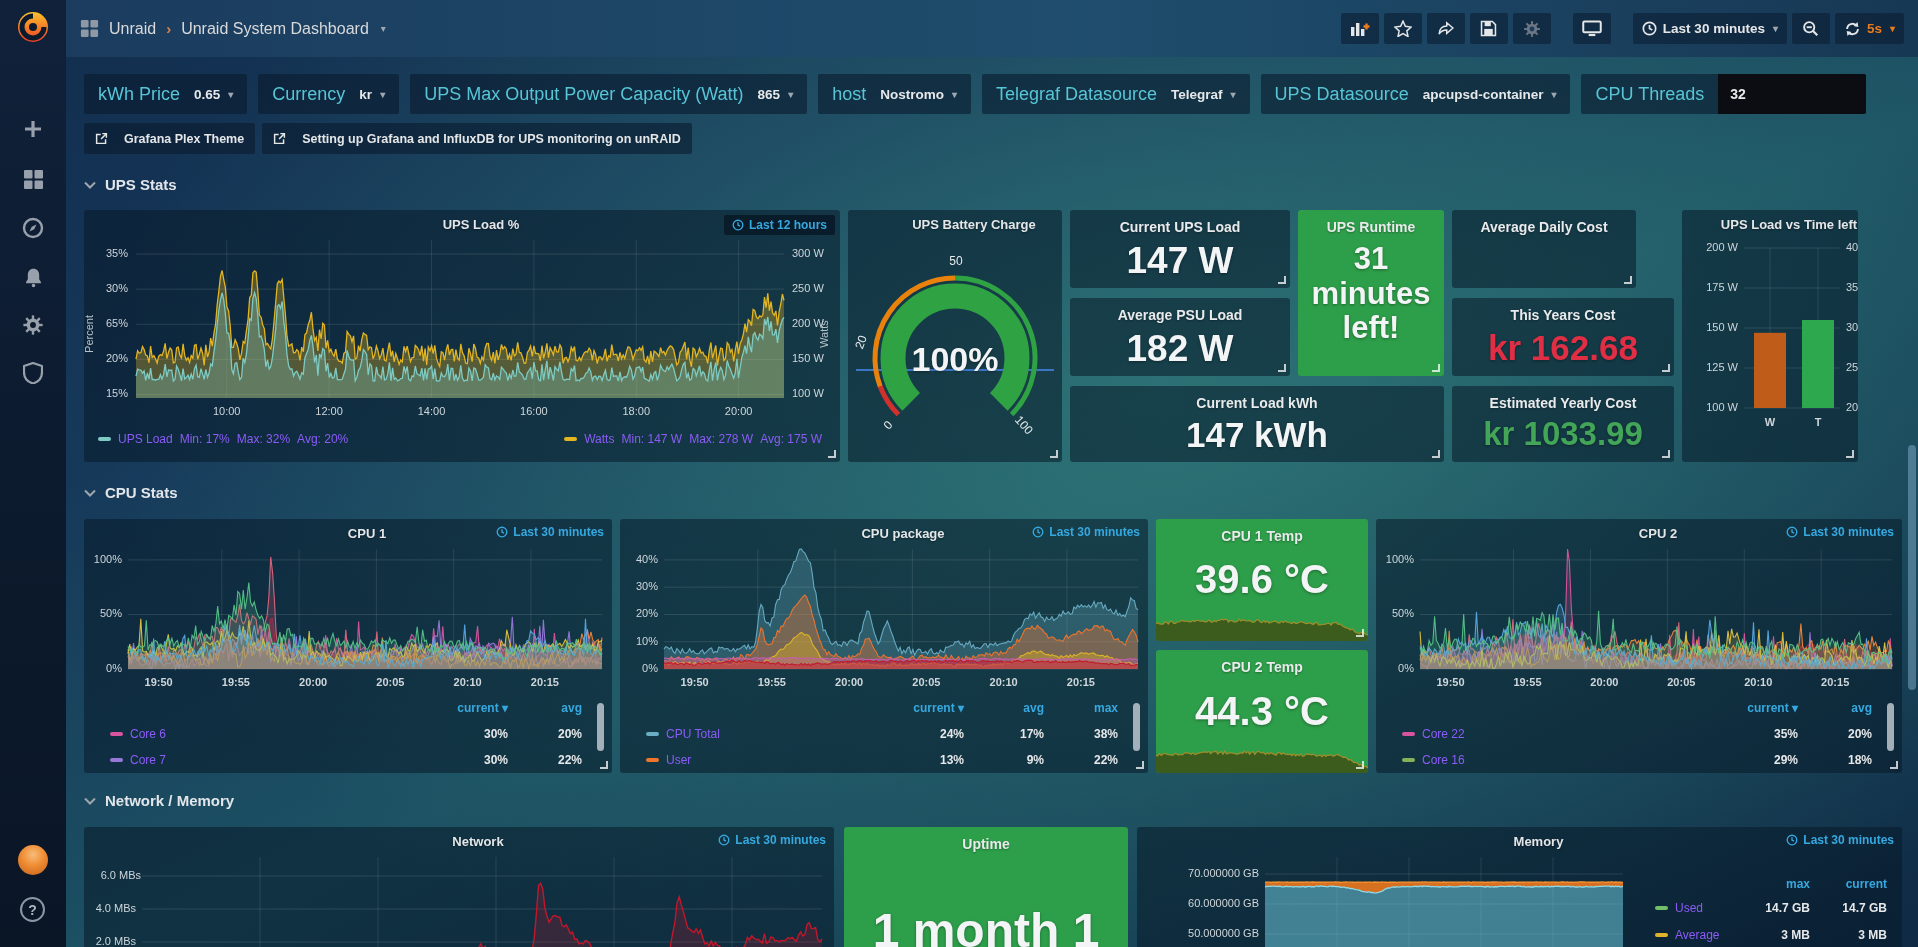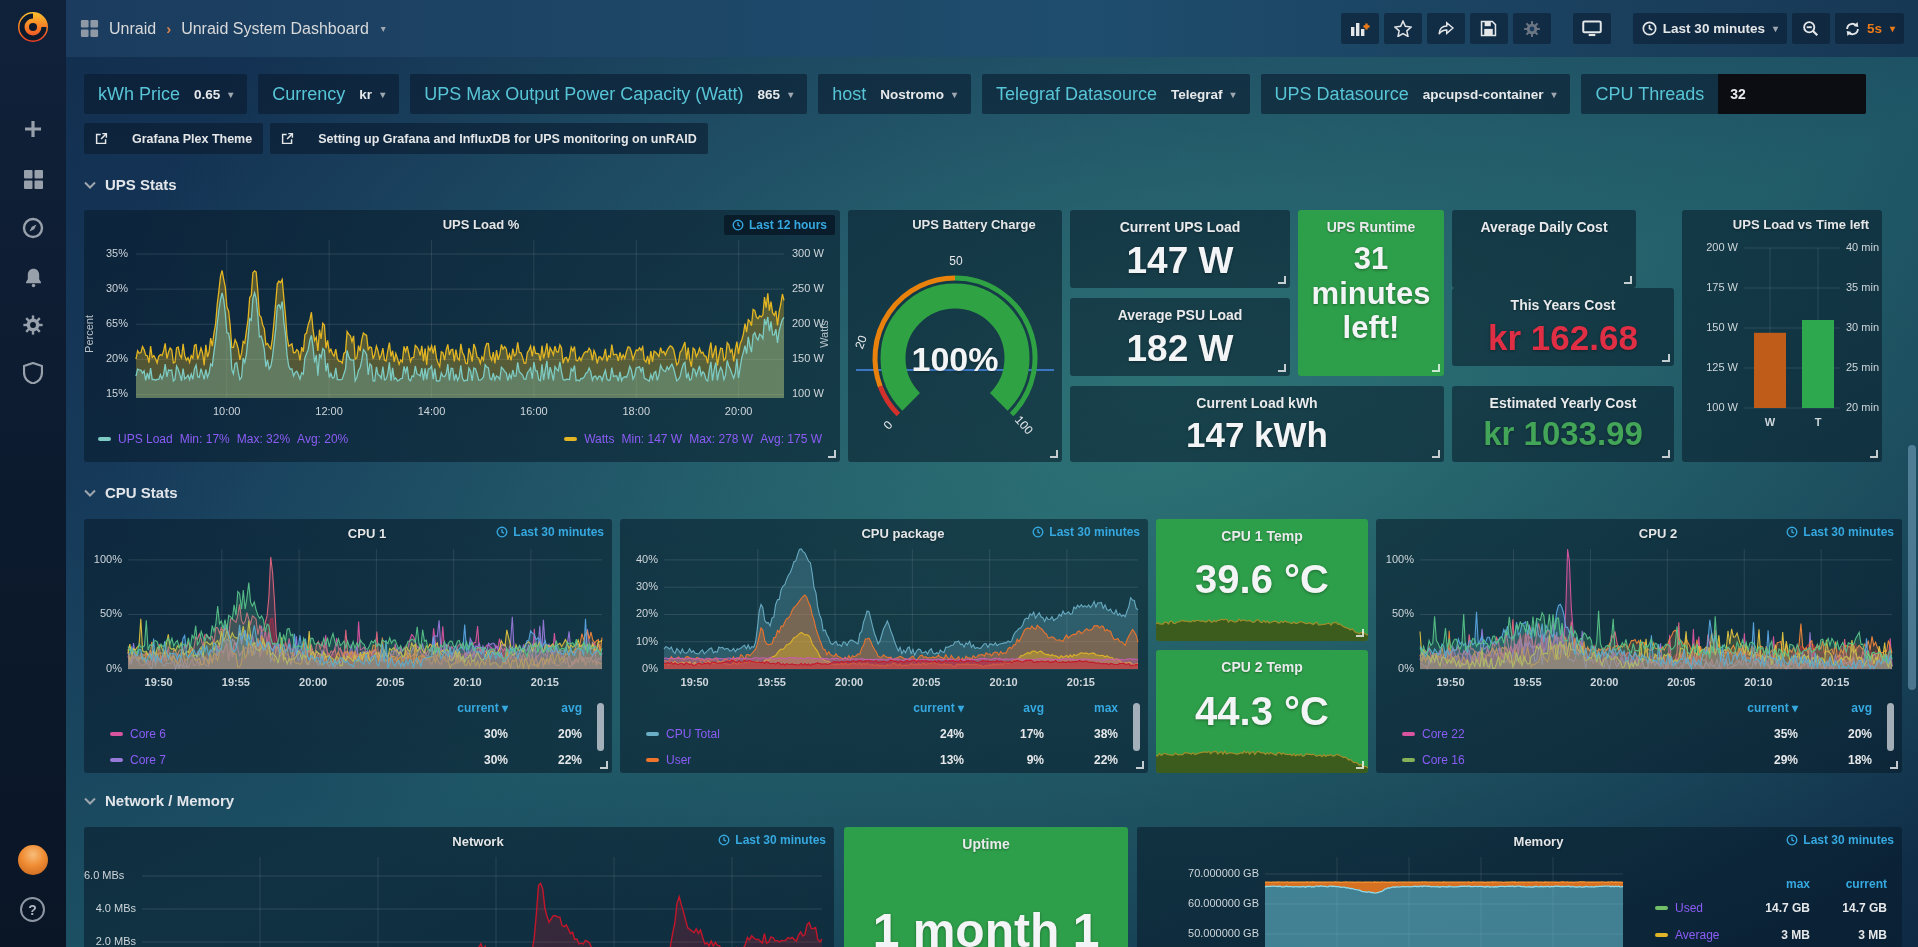--- a/index.html
+++ b/index.html
@@ -39,21 +39,21 @@
   
   .var-row { position:absolute; left:84px; top:74px; height:40px; display:flex; gap:11px; z-index:10; }
   .var-box { background:rgba(9,27,46,.62); border-radius:2px; display:flex; align-items:center; padding:0 14px; gap:14px; cursor:pointer; }
   .var-label { color:#57c5d6; font-size:18px; font-weight:normal; }
   .var-value { color:#e6e8ea; font-size:13.5px; font-weight:bold; display:flex; align-items:center; gap:6px; }
   .var-input { background:#0b0d12; border:none; outline:none; color:#e6e8ea; font-family:"Liberation Sans",sans-serif;
     font-size:14px; font-weight:bold; width:148px; height:40px; border-radius:0 2px 2px 0; padding:0 12px; }
   .var-box.has-input { padding-right:0; gap:0; }
   .var-box.has-input .var-label { margin-right:14px; }
   .links-row { position:absolute; left:84px; top:123px; height:31px; display:flex; gap:7px; z-index:10; }
-  .link-box { background:rgba(9,27,46,.62); border-radius:2px; display:flex; align-items:center; gap:24px; padding:0 11px;
+  .link-box { background:rgba(9,27,46,.62); border-radius:2px; display:flex; align-items:center; gap:16px; padding:0 11px;
     font-size:12.5px; font-weight:bold; color:#e4e6e8; cursor:pointer; }
   
   .sect { position:absolute; left:84px; display:flex; align-items:center; gap:9px; font-size:15px; font-weight:bold; color:#e2e5e9; cursor:pointer; z-index:5; }
   
   .panel { position:absolute; background:rgba(8,25,40,.55); border-radius:3px; overflow:hidden; }
   .panel::after { content:''; position:absolute; right:4px; bottom:4px; width:6px; height:6px;
     border-right:2px solid rgba(255,255,255,.75); border-bottom:2px solid rgba(255,255,255,.75); }
   .ptitle { position:absolute; top:7px; left:0; right:0; text-align:center; font-size:13px; font-weight:bold; color:#e4e6e8; cursor:pointer; text-shadow:0 1px 2px rgba(0,0,0,.35);margin-left:38px; }
   .badge { position:absolute; top:6px; right:8px; display:flex; align-items:center; gap:5px; color:#36a8e0; font-size:12px; font-weight:bold; cursor:pointer; }
   .badge.chip { background:rgba(8,22,36,.8); padding:3px 8px; border-radius:2px; top:5px; right:5px; }
@@ -409,29 +409,29 @@
   <div class="stat-title">UPS Runtime</div>
   <div class="stat-value" style="top:32px;font-size:31px;line-height:1.12;padding:0 4px">31 minutes left!</div>
 </div>
 <div class="panel" style="left:1070px;top:386px;width:374px;height:76px">
   <div class="stat-title">Current Load kWh</div>
   <div class="stat-value" style="top:29px;font-size:35px">147 kWh</div>
 </div>
 <div class="panel" style="left:1452px;top:210px;width:184px;height:78px">
   <div class="stat-title">Average Daily Cost</div>
 </div>
-<div class="panel" style="left:1452px;top:288px;width:222px;height:78px">
+<div class="panel" style="left:1452px;top:298px;width:222px;height:78px">
   <div class="stat-title">This Years Cost</div>
   <div class="stat-value" style="top:30px;font-size:35px;color:#e02f44">kr  162.68</div>
 </div>
 <div class="panel" style="left:1452px;top:386px;width:222px;height:76px">
   <div class="stat-title">Estimated Yearly Cost</div>
   <div class="stat-value" style="top:29px;font-size:33px;color:#43a557">kr  1033.99</div>
 </div>
-<div class="panel" style="left:1682px;top:210px;width:200px;height:252px">
+<div class="panel" style="left:1682px;top:210px;width:176px;height:252px">
   <div class="ptitle">UPS Load vs Time left</div>
   <div id="g-upsbar" style="position:absolute;inset:0">
       <svg width="220" height="252">
         <line x1="62" x2="158" y1="38" y2="38" stroke="rgba(255,255,255,0.12)"></line>
         <line x1="62" x2="158" y1="78" y2="78" stroke="rgba(255,255,255,0.12)"></line>
         <line x1="62" x2="158" y1="118" y2="118" stroke="rgba(255,255,255,0.12)"></line>
         <line x1="62" x2="158" y1="158" y2="158" stroke="rgba(255,255,255,0.12)"></line>
         <line x1="62" x2="158" y1="198" y2="198" stroke="rgba(255,255,255,0.12)"></line>
         <line x1="88" x2="88" y1="38" y2="198" stroke="rgba(255,255,255,0.10)"></line>
         <line x1="136" x2="136" y1="38" y2="198" stroke="rgba(255,255,255,0.10)"></line>
@@ -676,21 +676,21 @@
         <line x1="58" x2="738" y1="82" y2="82" stroke="rgba(255,255,255,0.12)"></line>
         <line x1="58" x2="738" y1="115" y2="115" stroke="rgba(255,255,255,0.12)"></line>
         <line x1="176" x2="176" y1="30" y2="215" stroke="rgba(255,255,255,0.10)"></line>
         <line x1="294" x2="294" y1="30" y2="215" stroke="rgba(255,255,255,0.10)"></line>
         <line x1="412" x2="412" y1="30" y2="215" stroke="rgba(255,255,255,0.10)"></line>
         <line x1="530" x2="530" y1="30" y2="215" stroke="rgba(255,255,255,0.10)"></line>
         <line x1="648" x2="648" y1="30" y2="215" stroke="rgba(255,255,255,0.10)"></line>
         <path d="M58.0 141.7L60.1 135.7L62.3 136.0L64.4 135.6L66.5 140.8L68.7 137.9L70.8 139.8L72.9 140.9L75.1 139.3L77.2 142.2L79.3 140.7L81.4 136.6L83.6 142.6L85.7 136.9L87.8 140.6L90.0 136.6L92.1 140.9L94.2 141.7L96.4 142.3L98.5 139.7L100.6 143.4L102.8 135.6L104.9 138.7L107.0 137.6L109.2 140.5L111.3 143.1L113.4 137.8L115.6 136.1L117.7 140.0L119.8 143.7L121.9 140.9L124.1 137.3L126.2 143.4L128.3 139.1L130.5 143.7L132.6 137.6L134.7 139.1L136.9 136.0L139.0 139.1L141.1 137.3L143.3 140.8L145.4 142.8L147.5 136.9L149.7 136.6L151.8 142.8L153.9 143.0L156.1 143.0L158.2 142.4L160.3 143.4L162.5 137.1L164.6 141.8L166.7 141.2L168.8 143.2L171.0 138.2L173.1 135.8L175.2 139.6L177.4 142.0L179.5 143.5L181.6 141.5L183.8 142.8L185.9 136.3L188.0 143.5L190.2 142.9L192.3 141.9L194.4 136.3L196.6 137.7L198.7 143.3L200.8 141.8L203.0 136.0L205.1 140.6L207.2 141.5L209.3 141.2L211.5 139.6L213.6 142.1L215.7 142.5L217.9 139.0L220.0 141.7L222.1 142.5L224.3 140.6L226.4 143.2L228.5 136.6L230.7 139.9L232.8 141.1L234.9 143.5L237.1 139.0L239.2 136.3L241.3 143.1L243.5 143.8L245.6 140.6L247.7 142.4L249.8 140.0L252.0 138.3L254.1 135.9L256.2 137.7L258.4 138.0L260.5 138.1L262.6 138.1L264.8 142.9L266.9 136.0L269.0 137.1L271.2 142.3L273.3 141.0L275.4 140.0L277.6 137.2L279.7 140.6L281.8 141.9L284.0 141.3L286.1 140.5L288.2 143.1L290.4 139.1L292.5 135.7L294.6 143.1L296.7 140.4L298.9 141.4L301.0 142.9L303.1 141.6L305.3 138.7L307.4 139.2L309.5 142.0L311.7 139.8L313.8 141.4L315.9 135.7L318.1 141.5L320.2 139.9L322.3 137.7L324.5 139.8L326.6 139.3L328.7 141.4L330.9 142.1L333.0 137.9L335.1 138.5L337.2 137.1L339.4 142.4L341.5 137.3L343.6 141.5L345.8 140.7L347.9 136.6L350.0 136.5L352.2 137.3L354.3 141.5L356.4 136.6L358.6 143.8L360.7 140.1L362.8 140.0L365.0 142.2L367.1 137.7L369.2 141.2L371.4 138.7L373.5 140.4L375.6 142.4L377.7 136.0L379.9 139.9L382.0 137.1L384.1 136.1L386.3 139.3L388.4 131.5L390.5 135.1L392.7 125.1L394.8 120.2L396.9 116.8L399.1 122.5L401.2 119.3L403.3 130.1L405.5 130.8L407.6 139.7L409.7 139.3L411.9 141.2L414.0 140.0L416.1 141.4L418.3 137.8L420.4 137.6L422.5 138.5L424.6 139.1L426.8 141.5L428.9 142.3L431.0 142.0L433.2 137.8L435.3 138.1L437.4 137.3L439.6 137.8L441.7 140.1L443.8 135.3L446.0 138.0L448.1 124.3L450.2 110.8L452.4 86.5L454.5 58.5L456.6 56.2L458.8 62.2L460.9 81.3L463.0 89.0L465.1 95.4L467.3 91.7L469.4 88.7L471.5 88.7L473.7 90.1L475.8 89.9L477.9 98.2L480.1 99.9L482.2 97.7L484.3 101.9L486.5 106.6L488.6 105.2L490.7 112.4L492.9 112.0L495.0 116.8L497.1 116.2L499.3 117.0L501.4 113.5L503.5 114.4L505.6 116.1L507.8 121.3L509.9 125.6L512.0 128.1L514.2 135.5L516.3 137.3L518.4 140.5L520.6 137.5L522.7 141.6L524.8 139.9L527.0 139.1L529.1 137.9L531.2 136.6L533.4 138.6L535.5 138.7L537.6 135.9L539.8 141.5L541.9 141.2L544.0 139.5L546.2 141.9L548.3 142.5L550.4 136.6L552.5 140.4L554.7 137.7L556.8 140.3L558.9 142.2L561.1 143.8L563.2 140.6L565.3 142.6L567.5 137.1L569.6 137.5L571.7 140.1L573.9 142.2L576.0 136.7L578.1 136.4L580.3 137.3L582.4 136.3L584.5 130.5L586.7 117.4L588.8 105.3L590.9 95.5L593.0 76.4L595.2 69.8L597.3 77.9L599.4 84.6L601.6 93.2L603.7 100.9L605.8 102.4L608.0 104.1L610.1 105.5L612.2 101.7L614.4 106.3L616.5 103.0L618.6 110.2L620.8 117.0L622.9 115.8L625.0 119.0L627.2 114.1L629.3 119.0L631.4 115.3L633.5 118.4L635.7 118.9L637.8 126.4L639.9 122.7L642.1 132.3L644.2 125.8L646.3 122.6L648.5 121.2L650.6 124.0L652.7 120.5L654.9 122.7L657.0 123.0L659.1 121.8L661.3 117.7L663.4 110.4L665.5 112.9L667.7 108.8L669.8 111.0L671.9 112.6L674.1 112.2L676.2 114.1L678.3 116.1L680.4 106.6L682.6 116.2L684.7 115.0L686.8 110.0L689.0 110.6L691.1 113.9L693.2 113.4L695.4 114.9L697.5 113.4L699.6 113.6L701.8 113.3L703.9 110.6L706.0 111.6L708.2 110.4L710.3 112.6L712.4 114.1L714.6 108.0L716.7 104.9L718.8 109.0L720.9 107.5L723.1 97.7L725.2 95.5L727.3 101.6L729.5 101.5L731.6 100.5L733.7 112.4L735.9 114.7L738.0 111.8L738.0 148L58.0 148Z" fill="rgba(196,22,42,0.22)" stroke="none"></path>
         <path d="M58.0 141.7L60.1 135.7L62.3 136.0L64.4 135.6L66.5 140.8L68.7 137.9L70.8 139.8L72.9 140.9L75.1 139.3L77.2 142.2L79.3 140.7L81.4 136.6L83.6 142.6L85.7 136.9L87.8 140.6L90.0 136.6L92.1 140.9L94.2 141.7L96.4 142.3L98.5 139.7L100.6 143.4L102.8 135.6L104.9 138.7L107.0 137.6L109.2 140.5L111.3 143.1L113.4 137.8L115.6 136.1L117.7 140.0L119.8 143.7L121.9 140.9L124.1 137.3L126.2 143.4L128.3 139.1L130.5 143.7L132.6 137.6L134.7 139.1L136.9 136.0L139.0 139.1L141.1 137.3L143.3 140.8L145.4 142.8L147.5 136.9L149.7 136.6L151.8 142.8L153.9 143.0L156.1 143.0L158.2 142.4L160.3 143.4L162.5 137.1L164.6 141.8L166.7 141.2L168.8 143.2L171.0 138.2L173.1 135.8L175.2 139.6L177.4 142.0L179.5 143.5L181.6 141.5L183.8 142.8L185.9 136.3L188.0 143.5L190.2 142.9L192.3 141.9L194.4 136.3L196.6 137.7L198.7 143.3L200.8 141.8L203.0 136.0L205.1 140.6L207.2 141.5L209.3 141.2L211.5 139.6L213.6 142.1L215.7 142.5L217.9 139.0L220.0 141.7L222.1 142.5L224.3 140.6L226.4 143.2L228.5 136.6L230.7 139.9L232.8 141.1L234.9 143.5L237.1 139.0L239.2 136.3L241.3 143.1L243.5 143.8L245.6 140.6L247.7 142.4L249.8 140.0L252.0 138.3L254.1 135.9L256.2 137.7L258.4 138.0L260.5 138.1L262.6 138.1L264.8 142.9L266.9 136.0L269.0 137.1L271.2 142.3L273.3 141.0L275.4 140.0L277.6 137.2L279.7 140.6L281.8 141.9L284.0 141.3L286.1 140.5L288.2 143.1L290.4 139.1L292.5 135.7L294.6 143.1L296.7 140.4L298.9 141.4L301.0 142.9L303.1 141.6L305.3 138.7L307.4 139.2L309.5 142.0L311.7 139.8L313.8 141.4L315.9 135.7L318.1 141.5L320.2 139.9L322.3 137.7L324.5 139.8L326.6 139.3L328.7 141.4L330.9 142.1L333.0 137.9L335.1 138.5L337.2 137.1L339.4 142.4L341.5 137.3L343.6 141.5L345.8 140.7L347.9 136.6L350.0 136.5L352.2 137.3L354.3 141.5L356.4 136.6L358.6 143.8L360.7 140.1L362.8 140.0L365.0 142.2L367.1 137.7L369.2 141.2L371.4 138.7L373.5 140.4L375.6 142.4L377.7 136.0L379.9 139.9L382.0 137.1L384.1 136.1L386.3 139.3L388.4 131.5L390.5 135.1L392.7 125.1L394.8 120.2L396.9 116.8L399.1 122.5L401.2 119.3L403.3 130.1L405.5 130.8L407.6 139.7L409.7 139.3L411.9 141.2L414.0 140.0L416.1 141.4L418.3 137.8L420.4 137.6L422.5 138.5L424.6 139.1L426.8 141.5L428.9 142.3L431.0 142.0L433.2 137.8L435.3 138.1L437.4 137.3L439.6 137.8L441.7 140.1L443.8 135.3L446.0 138.0L448.1 124.3L450.2 110.8L452.4 86.5L454.5 58.5L456.6 56.2L458.8 62.2L460.9 81.3L463.0 89.0L465.1 95.4L467.3 91.7L469.4 88.7L471.5 88.7L473.7 90.1L475.8 89.9L477.9 98.2L480.1 99.9L482.2 97.7L484.3 101.9L486.5 106.6L488.6 105.2L490.7 112.4L492.9 112.0L495.0 116.8L497.1 116.2L499.3 117.0L501.4 113.5L503.5 114.4L505.6 116.1L507.8 121.3L509.9 125.6L512.0 128.1L514.2 135.5L516.3 137.3L518.4 140.5L520.6 137.5L522.7 141.6L524.8 139.9L527.0 139.1L529.1 137.9L531.2 136.6L533.4 138.6L535.5 138.7L537.6 135.9L539.8 141.5L541.9 141.2L544.0 139.5L546.2 141.9L548.3 142.5L550.4 136.6L552.5 140.4L554.7 137.7L556.8 140.3L558.9 142.2L561.1 143.8L563.2 140.6L565.3 142.6L567.5 137.1L569.6 137.5L571.7 140.1L573.9 142.2L576.0 136.7L578.1 136.4L580.3 137.3L582.4 136.3L584.5 130.5L586.7 117.4L588.8 105.3L590.9 95.5L593.0 76.4L595.2 69.8L597.3 77.9L599.4 84.6L601.6 93.2L603.7 100.9L605.8 102.4L608.0 104.1L610.1 105.5L612.2 101.7L614.4 106.3L616.5 103.0L618.6 110.2L620.8 117.0L622.9 115.8L625.0 119.0L627.2 114.1L629.3 119.0L631.4 115.3L633.5 118.4L635.7 118.9L637.8 126.4L639.9 122.7L642.1 132.3L644.2 125.8L646.3 122.6L648.5 121.2L650.6 124.0L652.7 120.5L654.9 122.7L657.0 123.0L659.1 121.8L661.3 117.7L663.4 110.4L665.5 112.9L667.7 108.8L669.8 111.0L671.9 112.6L674.1 112.2L676.2 114.1L678.3 116.1L680.4 106.6L682.6 116.2L684.7 115.0L686.8 110.0L689.0 110.6L691.1 113.9L693.2 113.4L695.4 114.9L697.5 113.4L699.6 113.6L701.8 113.3L703.9 110.6L706.0 111.6L708.2 110.4L710.3 112.6L712.4 114.1L714.6 108.0L716.7 104.9L718.8 109.0L720.9 107.5L723.1 97.7L725.2 95.5L727.3 101.6L729.5 101.5L731.6 100.5L733.7 112.4L735.9 114.7L738.0 111.8" fill="none" stroke="#c4162a" stroke-width="1.4" stroke-opacity="1"></path>
       </svg>
-      <div class="ylab" style="left:0;width:46px;top:42px">6.0 MBs</div>
+      <div class="ylab" style="left:11px;width:46px;text-align:right;top:42px">6.0 MBs</div>
       <div class="ylab" style="left:6px;width:46px;text-align:right;top:75px">4.0 MBs</div>
       <div class="ylab" style="left:6px;width:46px;text-align:right;top:108px">2.0 MBs</div>
     </div>
 </div>
 <div class="panel green-bg" style="left:844px;top:827px;width:284px;height:250px">
   <div class="stat-title">Uptime</div>
   <div class="stat-value" style="top:76px;font-size:48px">1 month 1</div>
 </div>
 <div class="panel" style="left:1137px;top:827px;width:765px;height:250px">
   <div class="ptitle">Memory</div>

